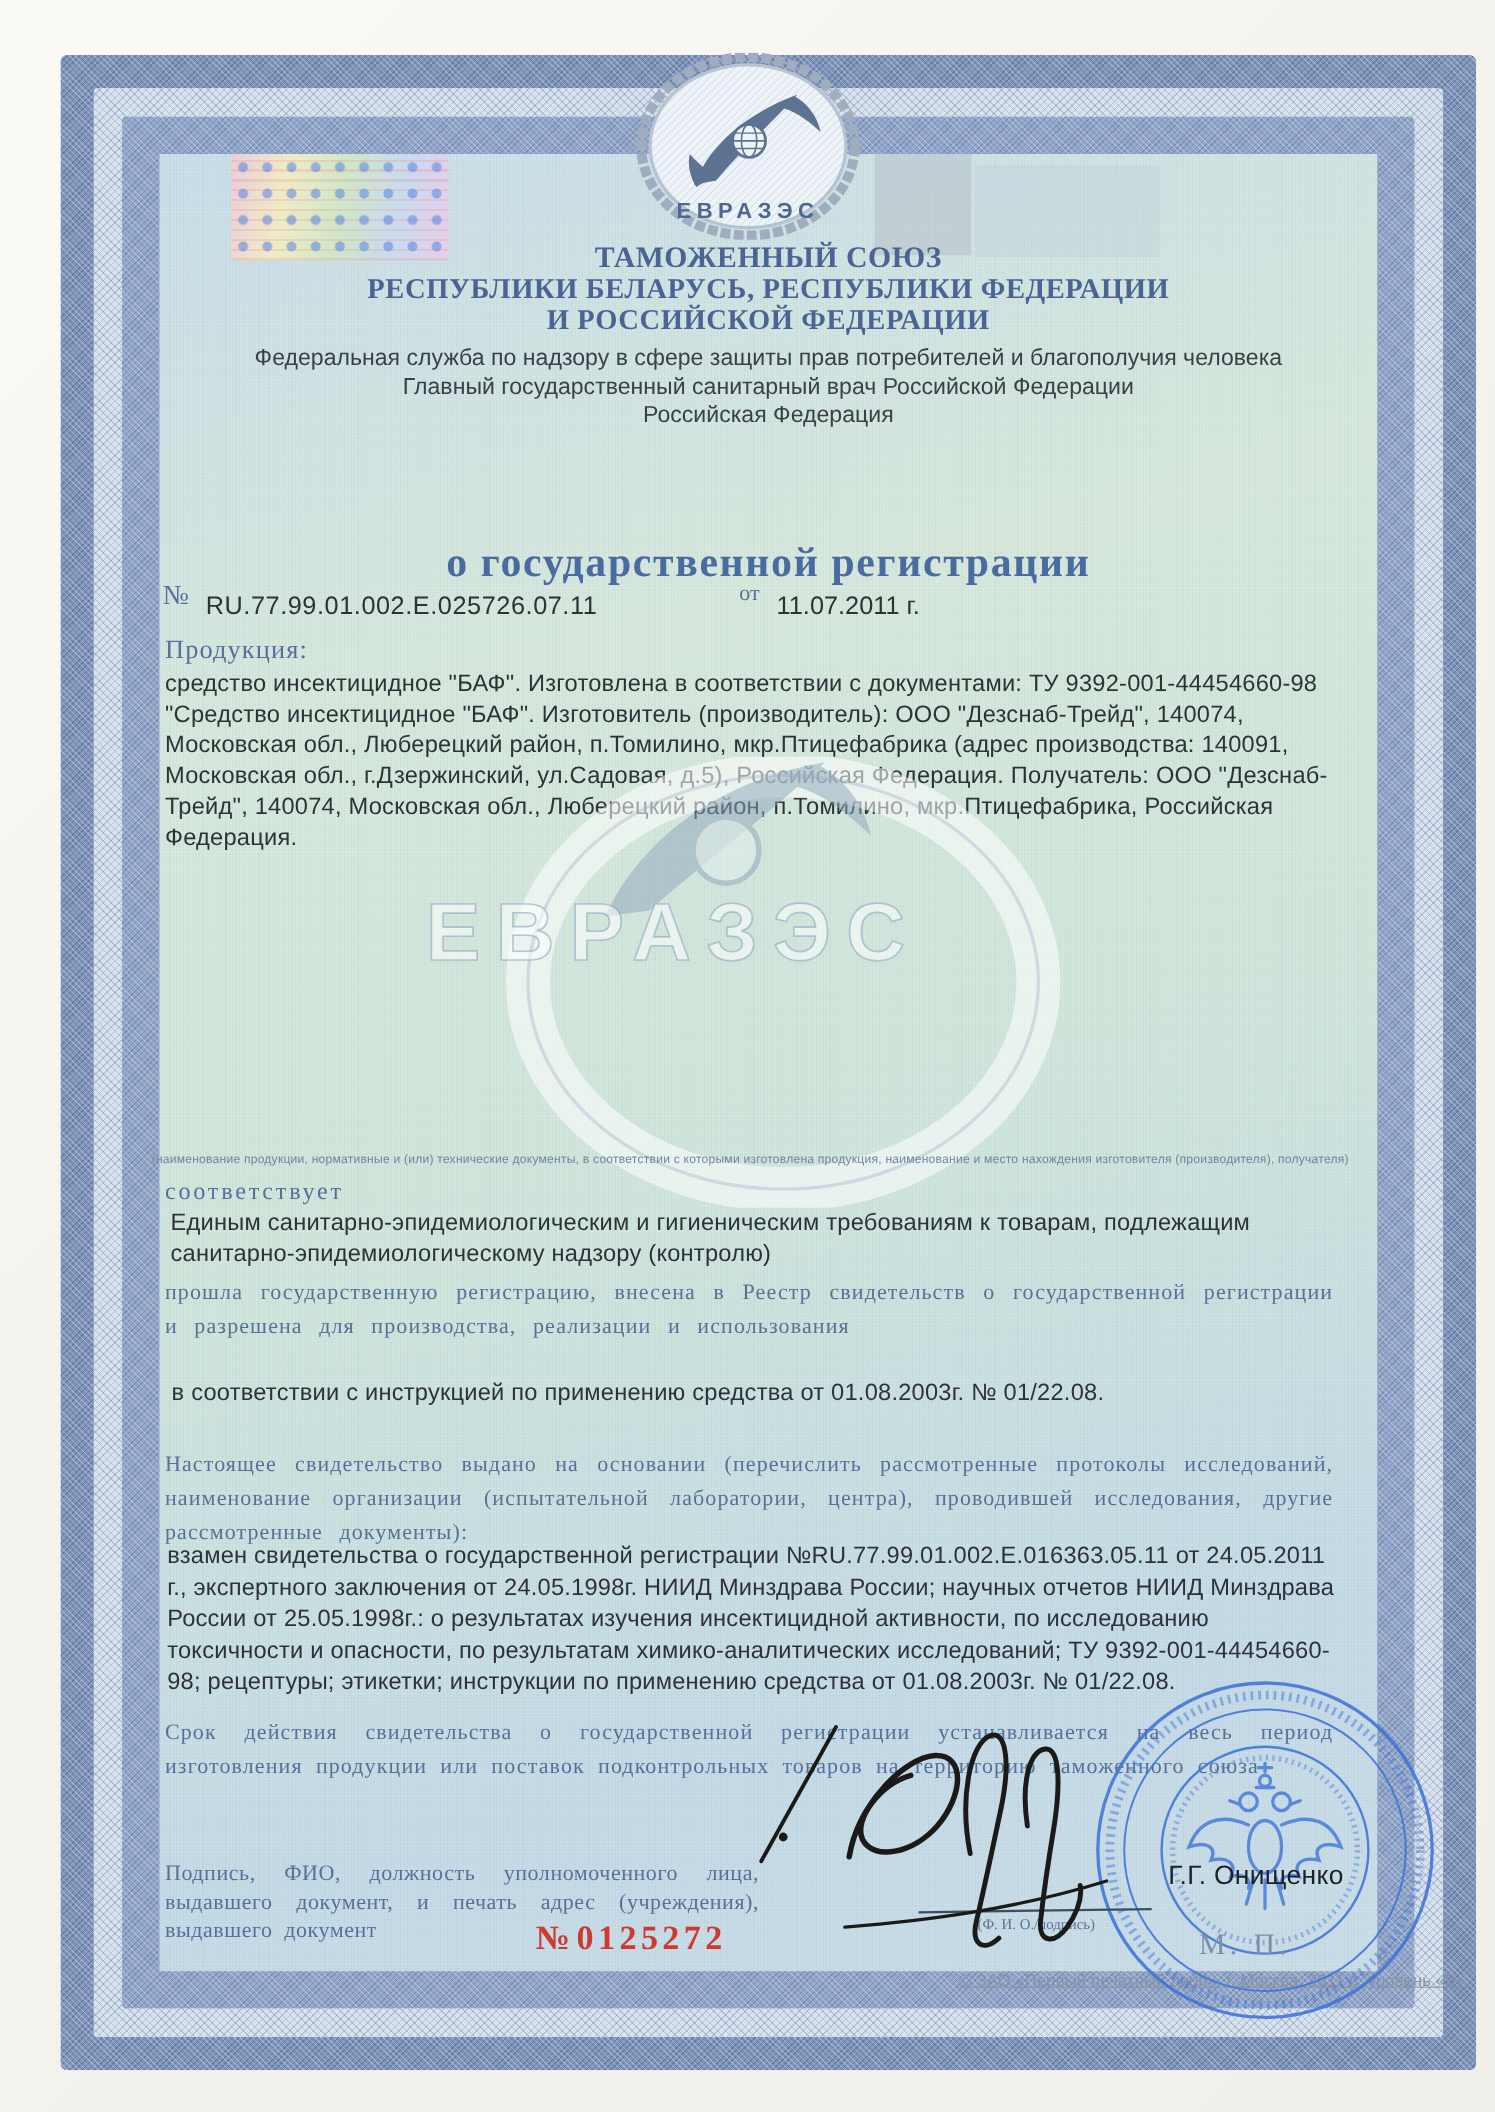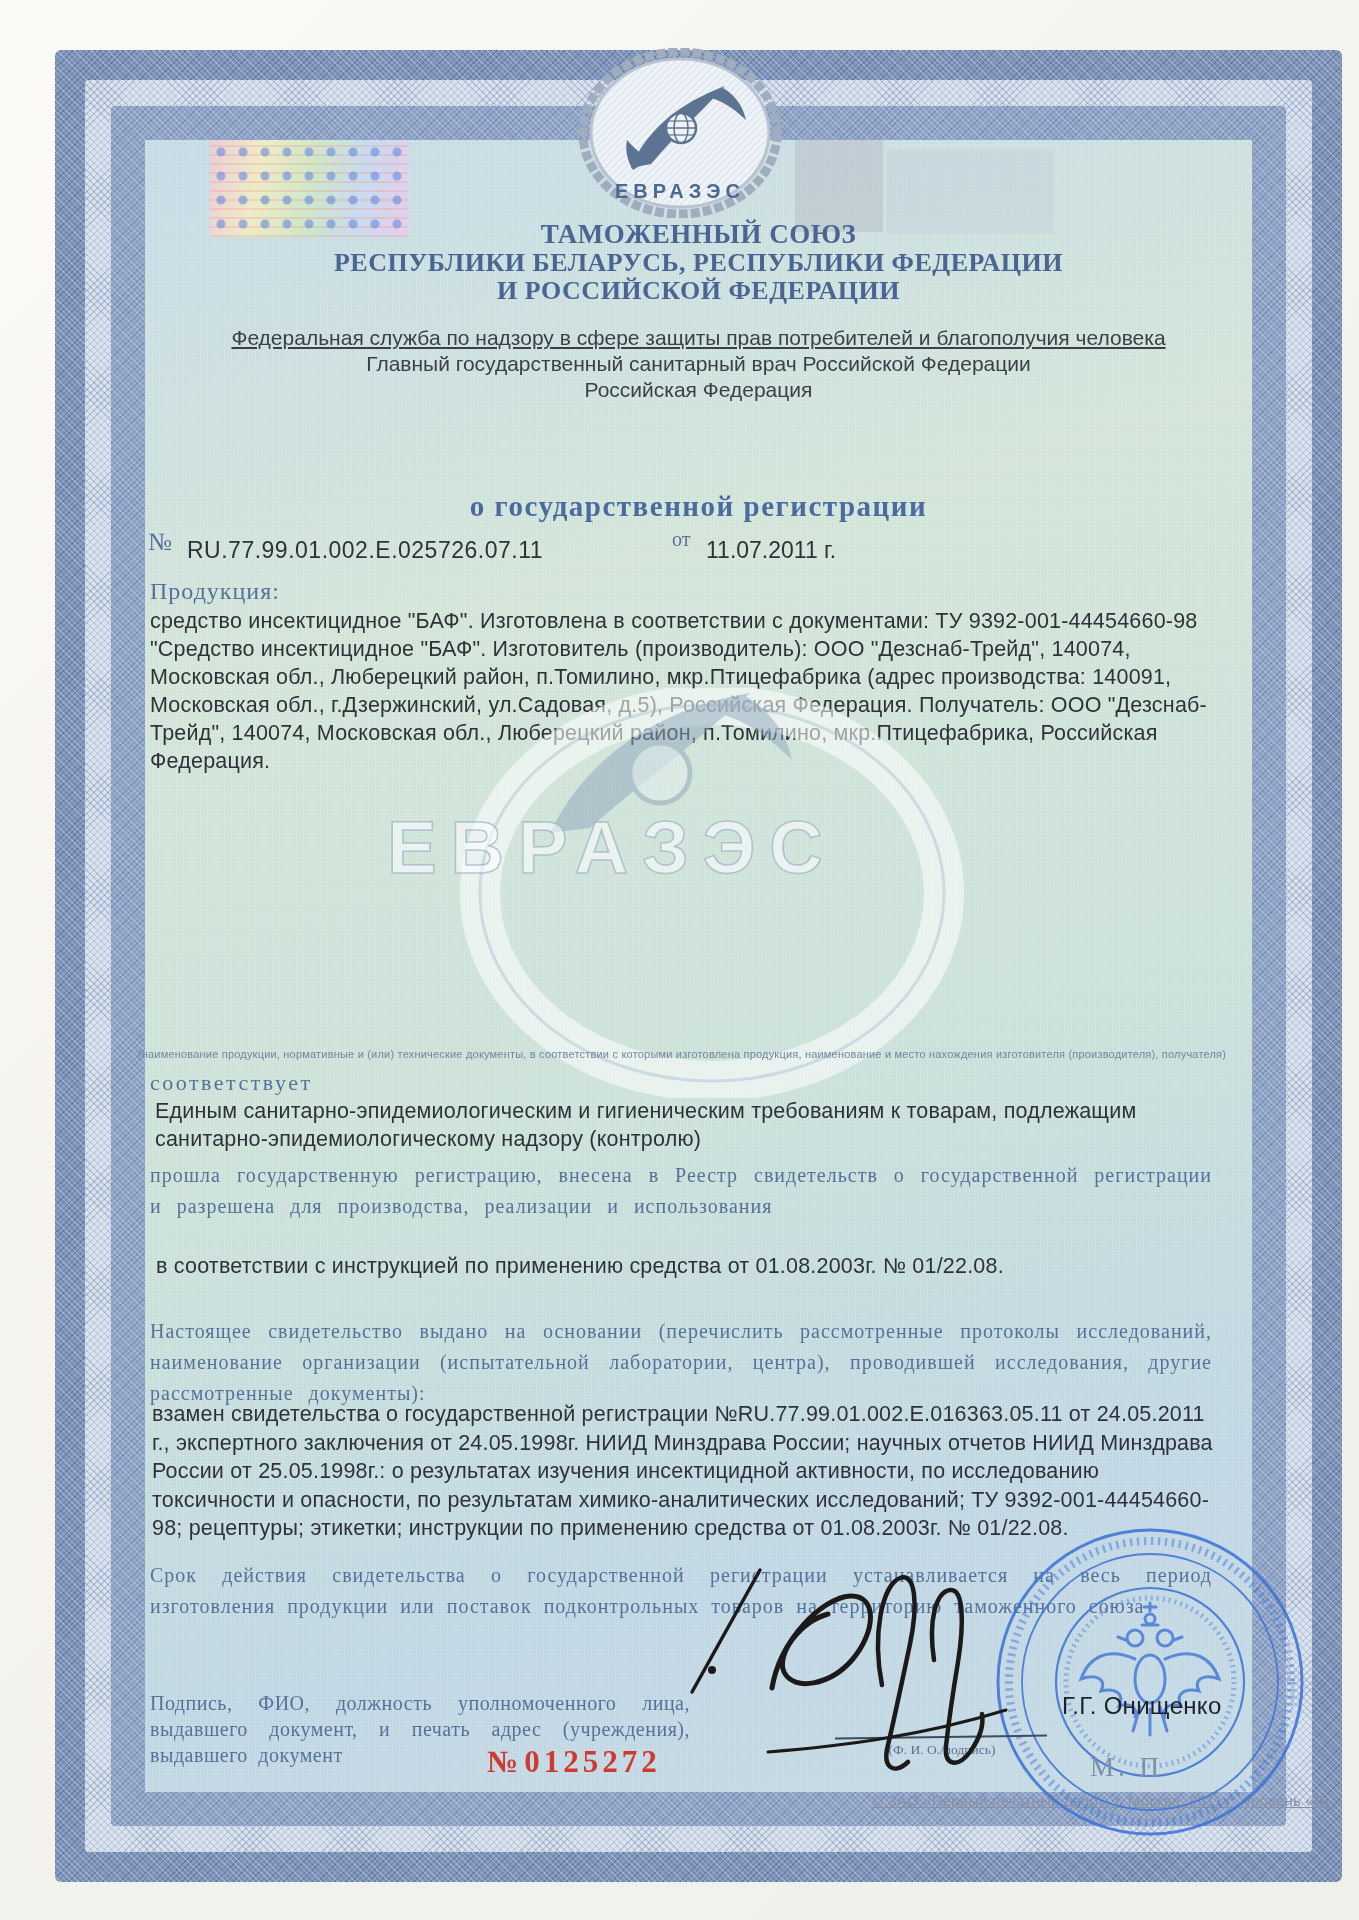--- a/index.html
+++ b/index.html
@@ -39,28 +39,28 @@
       radial-gradient(circle 5px at 11px 12px,rgba(70,115,225,.55) 0 4px,rgba(70,115,225,0) 5px),
       repeating-linear-gradient(0deg,rgba(235,120,90,.22) 0 2px,transparent 2px 9px),
       linear-gradient(100deg,#f2cbd8 0%,#f6eec2 25%,#d2e9c4 50%,#cadaf2 75%,#ecccec 100%);
     background-size:22px 24px,100% 100%,100% 100%;}
   .wmrect1{position:absolute;left:795px;top:140px;width:88px;height:92px;background:rgba(178,184,196,.45);}
   .wmrect2{position:absolute;left:886px;top:150px;width:168px;height:84px;background:rgba(188,200,216,.28);}
   .hdr-block{position:absolute;left:145px;right:107px;top:220px;text-align:center;z-index:2;}
   .hdr1{font-family:"Liberation Serif",serif;font-weight:bold;color:#4a6493;font-size:27px;line-height:29px;letter-spacing:.5px;}
   .hdr2{font-family:"Liberation Serif",serif;font-weight:bold;color:#4a6493;font-size:26px;line-height:28px;letter-spacing:.5px;}
   .agency{color:#3b3f48;font-size:21px;line-height:25px;margin-top:1px;}
-  .agency-first{margin-top:20px;text-decoration:underline;}
+  .agency-first{margin-top:8px;}
   .small-note{position:absolute;text-align:center;color:#70859f;font-size:11.5px;letter-spacing:.2px;}
   .issuer-note{left:160px;right:120px;top:396px;}
   .product-note{left:100px;right:95px;top:1048px;font-size:11px;white-space:nowrap;overflow:hidden;}
   .title{position:absolute;left:145px;right:107px;top:438px;text-align:center;
     font-family:"Liberation Serif",serif;font-weight:bold;color:#4a6ba0;font-size:41px;letter-spacing:3px;}
   .subtitle{position:absolute;left:145px;right:107px;top:490px;text-align:center;
-    font-family:"Liberation Serif",serif;font-weight:bold;color:#4a6ba0;font-size:29px;letter-spacing:1.5px;}
+    font-family:"Liberation Serif",serif;font-weight:bold;color:#4a6ba0;font-size:38px;letter-spacing:1.5px;}
 
   .formtxt{font-family:"Liberation Serif",serif;color:#567199;}
   .ink{color:#2e3238;}
   .no-label{position:absolute;left:148px;top:528px;font-size:25px;}
   .cert-no{position:absolute;left:187px;top:537px;font-size:23px;letter-spacing:.5px;}
   .ot-label{position:absolute;left:672px;top:528px;font-size:20px;}
   .cert-date{position:absolute;left:706px;top:537px;font-size:23px;}
 
   .product-label{position:absolute;left:150px;top:578px;font-size:24px;letter-spacing:1px;}
   .body-sans{font-size:21.5px;line-height:28px;letter-spacing:.2px;}

